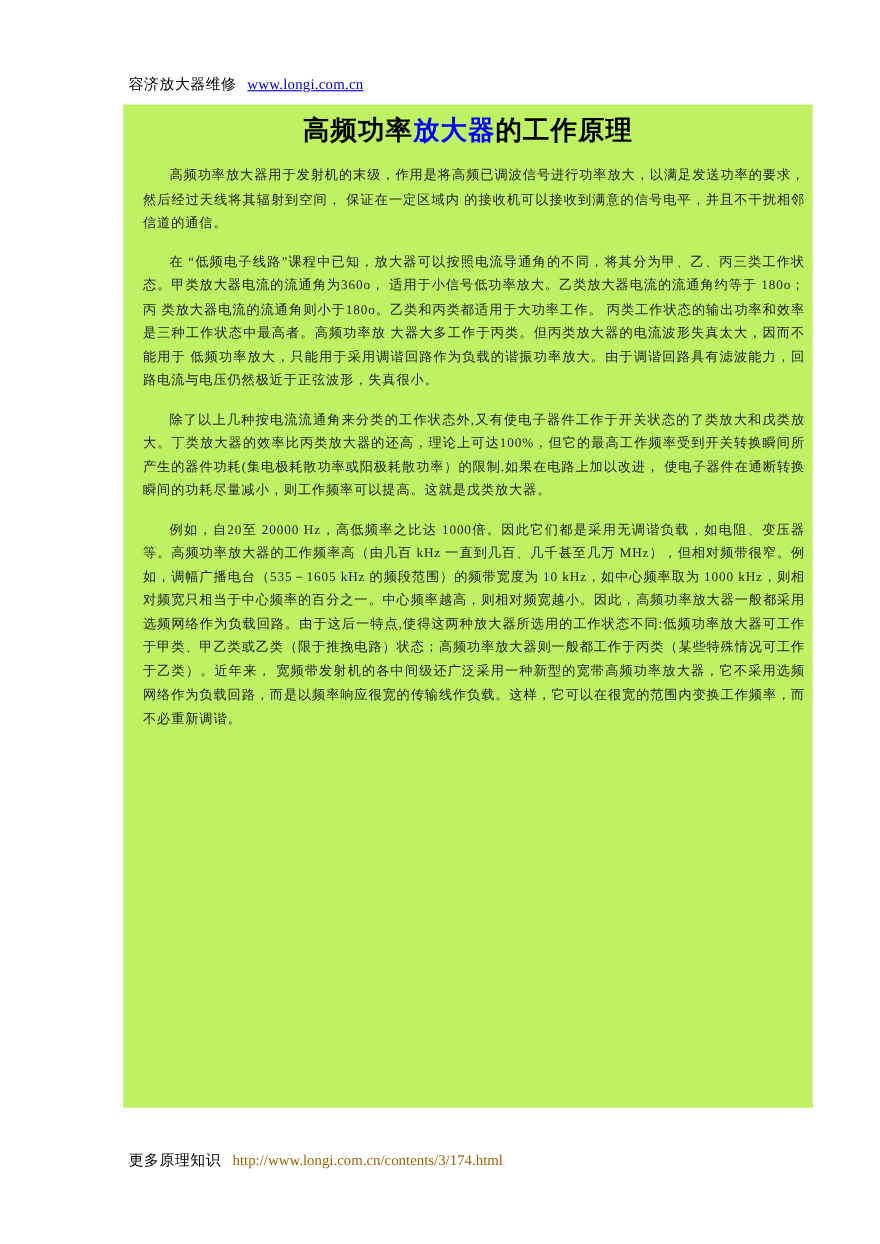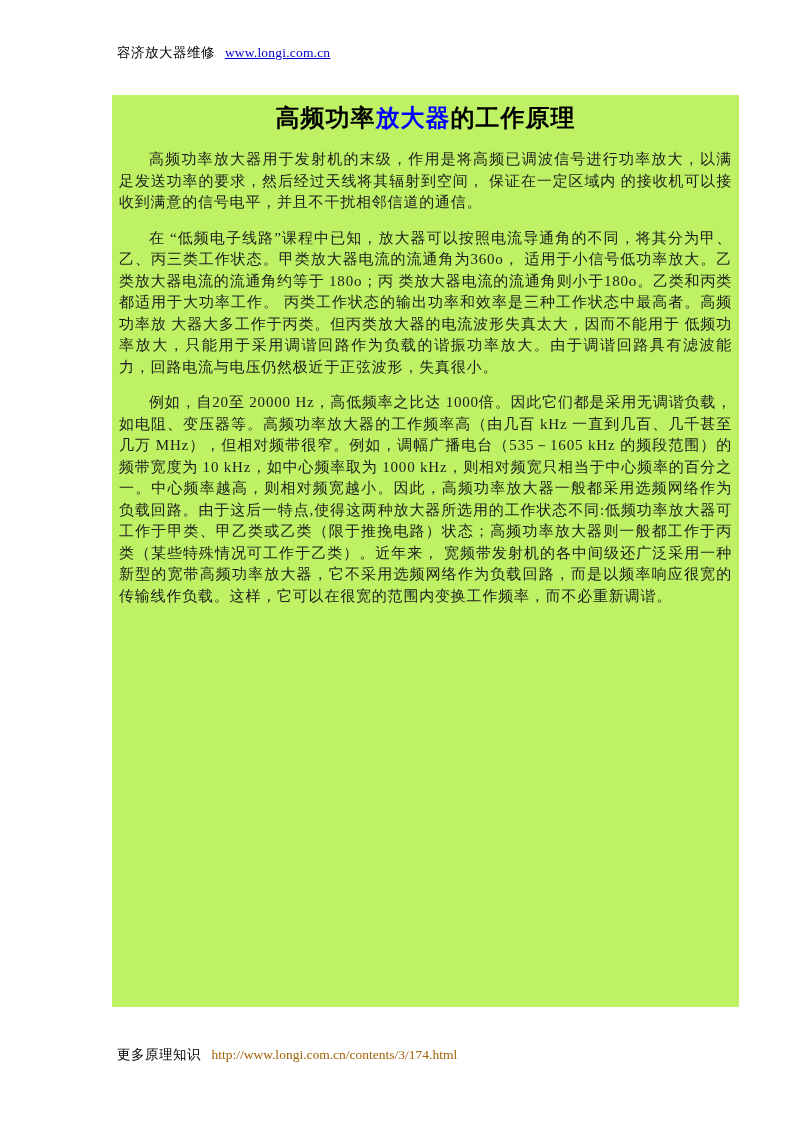--- a/index.html
+++ b/index.html
@@ -11,21 +11,21 @@
     position: relative;
     width: 800px;
     height: 1131px;
     background: #ffffff;
     overflow: hidden;
     font-family: "Liberation Serif", "DejaVu Serif", serif;
   }
   .doc-header {
     position: absolute;
     left: 117px;
-    top: 44px;
+    top: 68px;
     font-size: 13.5px;
     color: #000000;
     letter-spacing: 0.5px;
     white-space: nowrap;
   }
   .doc-header .brand { color: #000000; }
   .doc-header .site-link {
     color: #0000cc;
     text-decoration: underline;
     font-family: "Liberation Serif", serif;
@@ -52,27 +52,27 @@
     font-family: "DejaVu Sans", "Liberation Sans", sans-serif;
     letter-spacing: 1px;
     margin: 0;
   }
   .doc-title .hl { color: #0000ff; }
   .body-text {
     margin-top: 16px;
     padding: 0 2px;
   }
   .body-text p {
-    font-size: 15px;
+    font-size: 12px;
     line-height: 21.5px;
     letter-spacing: 0.8px;
     color: #1c1c1c;
     text-align: justify;
     text-indent: 2em;
-    margin: 0 0 14px 0;
+    margin: 0 0 14px 11px;
   }
   .doc-footer {
     position: absolute;
     left: 117px;
     top: 1046px;
     font-size: 13.5px;
     color: #000000;
     white-space: nowrap;
   }
   .doc-footer .label { letter-spacing: 0.5px; }
@@ -94,20 +94,21 @@
   </div>
 
   <div class="content-block">
     <h1 class="doc-title">
       <span>高频功率</span><span class="hl">放大器</span><span>的工作原理</span>
     </h1>
 
     <div class="body-text">
       <p>高频功率放大器用于发射机的末级，作用是将高频已调波信号进行功率放大，以满足发送功率的要求，然后经过天线将其辐射到空间， 保证在一定区域内 的接收机可以接收到满意的信号电平，并且不干扰相邻信道的通信。</p>
       <p>在 “低频电子线路”课程中已知，放大器可以按照电流导通角的不同，将其分为甲、乙、丙三类工作状态。甲类放大器电流的流通角为360o， 适用于小信号低功率放大。乙类放大器电流的流通角约等于 180o；丙 类放大器电流的流通角则小于180o。乙类和丙类都适用于大功率工作。 丙类工作状态的输出功率和效率是三种工作状态中最高者。高频功率放 大器大多工作于丙类。但丙类放大器的电流波形失真太大，因而不能用于 低频功率放大，只能用于采用调谐回路作为负载的谐振功率放大。由于调谐回路具有滤波能力，回路电流与电压仍然极近于正弦波形，失真很小。</p>
+      <p>除了以上几种按电流流通角来分类的工作状态外,又有使电子器件工作于开关状态的了类放大和戊类放大。丁类放大器的效率比丙类放大器的还高，理论上可达100%，但它的最高工作频率受到开关转换瞬间所产生的器件功耗(集电极耗散功率或阳极耗散功率）的限制.如果在电路上加以改进， 使电子器件在通断转换瞬间的功耗尽量减小，则工作频率可以提高。这就是戊类放大器。</p>
       <p>例如，自20至 20000 Hz，高低频率之比达 1000倍。因此它们都是采用无调谐负载，如电阻、变压器等。高频功率放大器的工作频率高（由几百 kHz 一直到几百、几千甚至几万 MHz），但相对频带很窄。例如，调幅广播电台（535－1605 kHz 的频段范围）的频带宽度为 10 kHz，如中心频率取为 1000 kHz，则相对频宽只相当于中心频率的百分之一。中心频率越高，则相对频宽越小。因此，高频功率放大器一般都采用选频网络作为负载回路。由于这后一特点,使得这两种放大器所选用的工作状态不同:低频功率放大器可工作于甲类、甲乙类或乙类（限于推挽电路）状态；高频功率放大器则一般都工作于丙类（某些特殊情况可工作于乙类）。近年来， 宽频带发射机的各中间级还广泛采用一种新型的宽带高频功率放大器，它不采用选频网络作为负载回路，而是以频率响应很宽的传输线作负载。这样，它可以在很宽的范围内变换工作频率，而不必重新调谐。</p>
     </div>
   </div>
 
   <div class="doc-footer">
     <span class="label">更多原理知识</span>
     <a class="url">http://www.longi.com.cn/contents/3/174.html</a>
   </div>
 
 </div>

